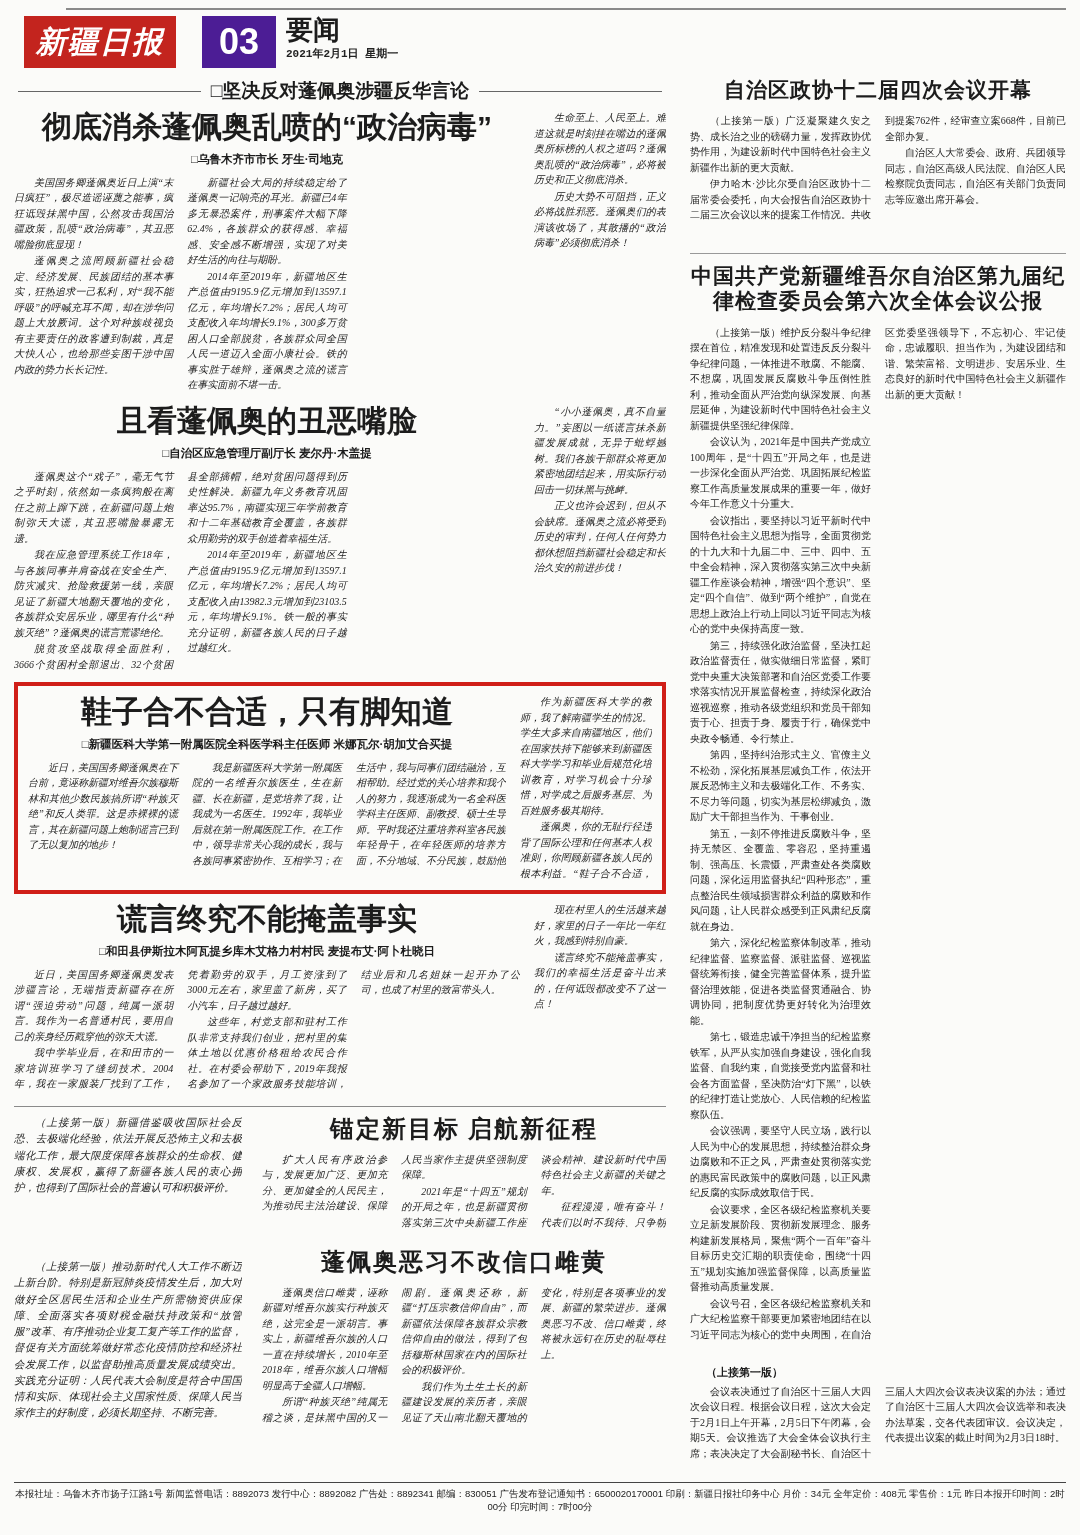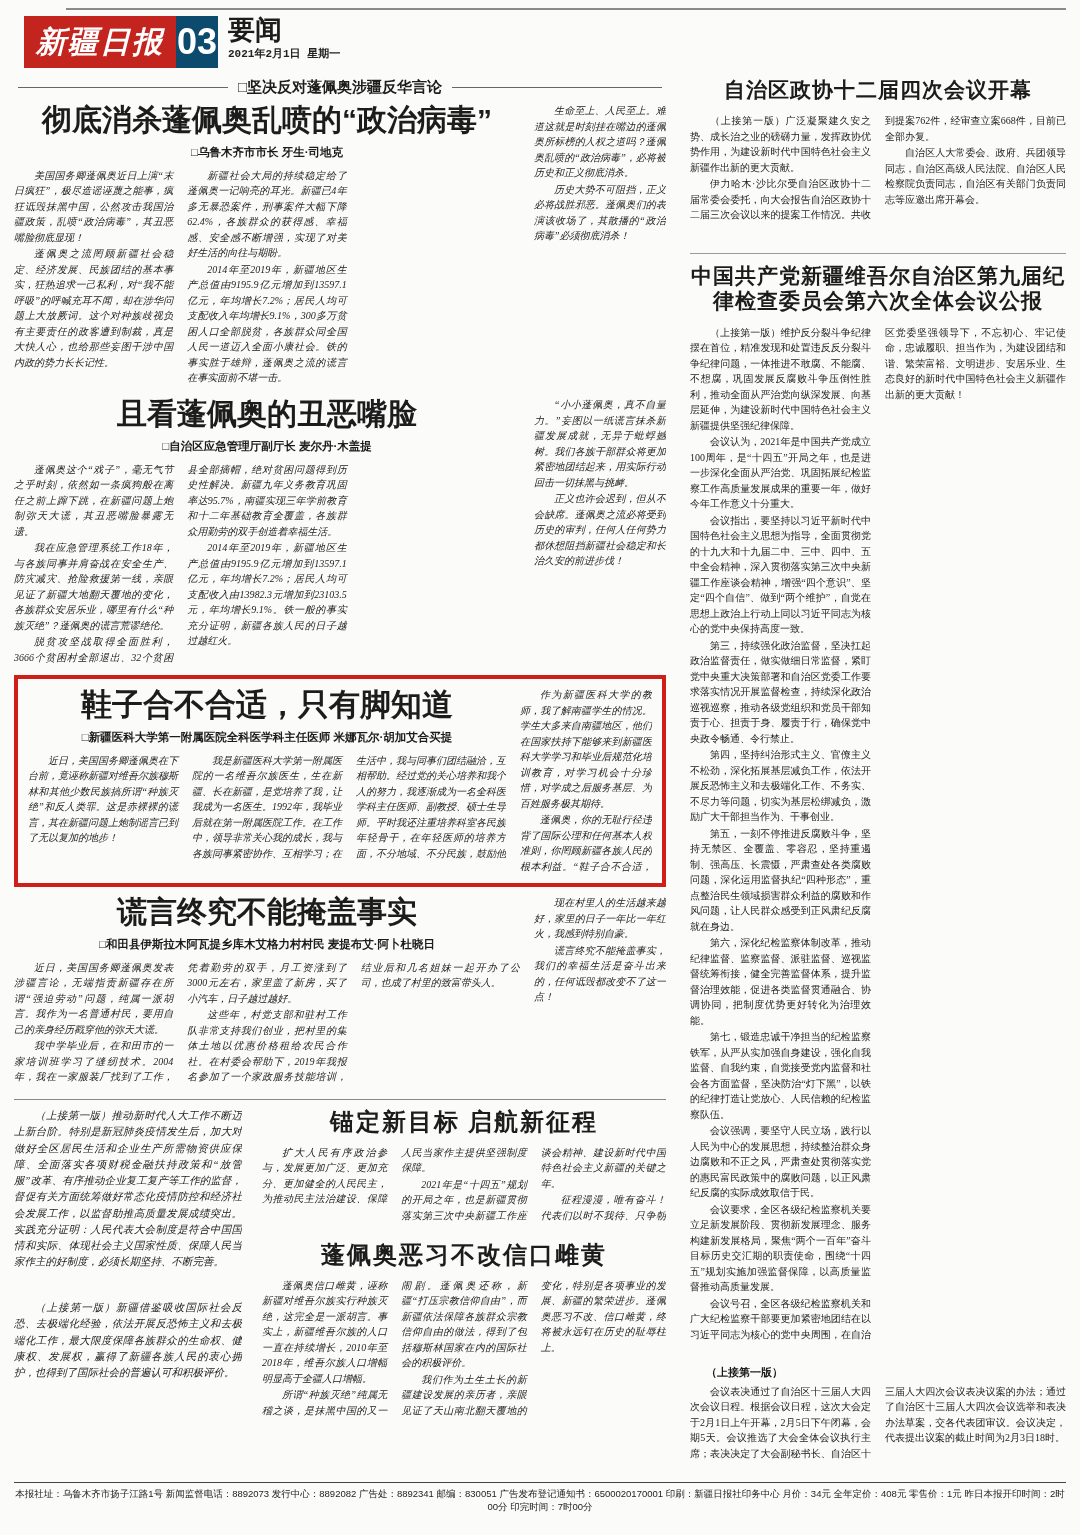--- a/index.html
+++ b/index.html
@@ -4,31 +4,31 @@
 <style>
   html,body{margin:0;padding:0;background:#d8d8d6;}
   .page{width:1080px;height:1535px;margin:0 auto;background:#fbfbf9;box-sizing:border-box;
         padding:6px 14px 0 14px;position:relative;overflow:hidden;color:#1c1c1c;
         font-family:"Liberation Serif","DejaVu Serif",serif;}
   .toprule{border-top:2px solid #8a8a8a;margin:2px 0 6px 52px;}
   
   .mast{display:flex;align-items:flex-start;margin-left:10px;margin-bottom:10px;}
   .logo{width:152px;height:52px;background:#c3241e;color:#ffffff;display:flex;align-items:center;justify-content:center;
         font-style:italic;font-weight:bold;font-size:30px;letter-spacing:2px;}
-  .pageno{width:42px;height:52px;background:#0c4a6e;color:#fff;display:flex;align-items:center;justify-content:center;
-        font-family:"Liberation Sans","DejaVu Sans",sans-serif;font-size:36px;font-weight:bold;}
+  .pageno{width:74px;height:52px;background:#4c1d95;color:#fff;display:flex;align-items:center;justify-content:center;
+        font-family:"Liberation Sans","DejaVu Sans",sans-serif;font-size:36px;font-weight:bold;margin-left:26px;}
   .sect{margin-left:10px;display:flex;flex-direction:column;justify-content:flex-start;}
   .sect-title{font-family:"Liberation Sans","DejaVu Sans",sans-serif;font-weight:bold;font-size:27px;line-height:1.05;}
   .sect-date{font-family:Liberation Mono, monospace;font-weight:bold;font-size:11px;color:#222;margin-top:2px;}
   
   .content{display:grid;grid-template-columns:652px 1fr;column-gap:24px;}
   
   .kicker{display:flex;align-items:center;gap:10px;margin:0 4px 6px 4px;}
   .kline{flex:1;height:1px;background:#666;}
-  .ktext{font-family:"Liberation Sans","DejaVu Sans",sans-serif;font-weight:bold;font-size:15px;white-space:nowrap;}
+  .ktext{font-family:"Liberation Sans","DejaVu Sans",sans-serif;font-weight:bold;font-size:19px;white-space:nowrap;}
   .h-sans{font-family:"Liberation Sans","DejaVu Sans",sans-serif;font-weight:bold;text-align:center;margin:0;line-height:1.15;}
   .h-serif{font-family:"Liberation Serif","DejaVu Serif",serif;font-weight:bold;text-align:center;margin:0;line-height:1.2;}
   .byline{font-family:"Liberation Sans","DejaVu Sans",sans-serif;font-weight:bold;font-size:11.5px;text-align:center;margin:7px 0 8px 0;}
   .art-flex{display:flex;gap:14px;overflow:hidden;}
   .art-main{flex:1;display:flex;flex-direction:column;min-width:0;}
   .art-side{width:132px;flex:none;overflow:hidden;}
   .body{font-size:10px;line-height:1.55;text-align:justify;overflow:hidden;column-fill:auto;}
   .body p,.bp{margin:0 0 1px 0;text-indent:2em;}
   .kaiti{font-style:italic;}
   .cols3{column-count:3;column-gap:14px;flex:1;}
@@ -153,25 +153,25 @@
           </div>
           <div class="art-side body kaiti">
               <p class="bp">现在村里人的生活越来越好，家里的日子一年比一年红火，我感到特别自豪。</p>
               <p class="bp">谎言终究不能掩盖事实，我们的幸福生活是奋斗出来的，任何诋毁都改变不了这一点！</p>
             </div>
         </div>
       </article>
 
       <div class="bottom">
         <div class="contL">
+          <div class="contblock kaiti cb2">
+            <p class="bp">（上接第一版）新疆借鉴吸收国际社会反恐、去极端化经验，依法开展反恐怖主义和去极端化工作，最大限度保障各族群众的生命权、健康权、发展权，赢得了新疆各族人民的衷心拥护，也得到了国际社会的普遍认可和积极评价。</p>
+          </div>
           <div class="contblock kaiti cb1">
             <p class="bp">（上接第一版）推动新时代人大工作不断迈上新台阶。特别是新冠肺炎疫情发生后，加大对做好全区居民生活和企业生产所需物资供应保障、全面落实各项财税金融扶持政策和“放管服”改革、有序推动企业复工复产等工作的监督，督促有关方面统筹做好常态化疫情防控和经济社会发展工作，以监督助推高质量发展成绩突出。实践充分证明：人民代表大会制度是符合中国国情和实际、体现社会主义国家性质、保障人民当家作主的好制度，必须长期坚持、不断完善。</p>
-          </div>
-          <div class="contblock kaiti cb2">
-            <p class="bp">（上接第一版）新疆借鉴吸收国际社会反恐、去极端化经验，依法开展反恐怖主义和去极端化工作，最大限度保障各族群众的生命权、健康权、发展权，赢得了新疆各族人民的衷心拥护，也得到了国际社会的普遍认可和积极评价。</p>
           </div>
         </div>
         <div>
           <article>
             <h2 class="h-serif h-bm">锚定新目标 启航新征程</h2>
             <div class="body kaiti cols3 bm-body">
                 <p class="bp">扩大人民有序政治参与，发展更加广泛、更加充分、更加健全的人民民主，为推动民主法治建设、保障人民当家作主提供坚强制度保障。</p>
                 <p class="bp">2021年是“十四五”规划的开局之年，也是新疆贯彻落实第三次中央新疆工作座谈会精神、建设新时代中国特色社会主义新疆的关键之年。</p>
                 <p class="bp">征程漫漫，唯有奋斗！代表们以时不我待、只争朝夕的奋进姿态，锚定新目标，凝聚新共识，携手启航新征程，奋力谱写建设新时代中国特色社会主义新疆的崭新篇章。</p>
               </div>

